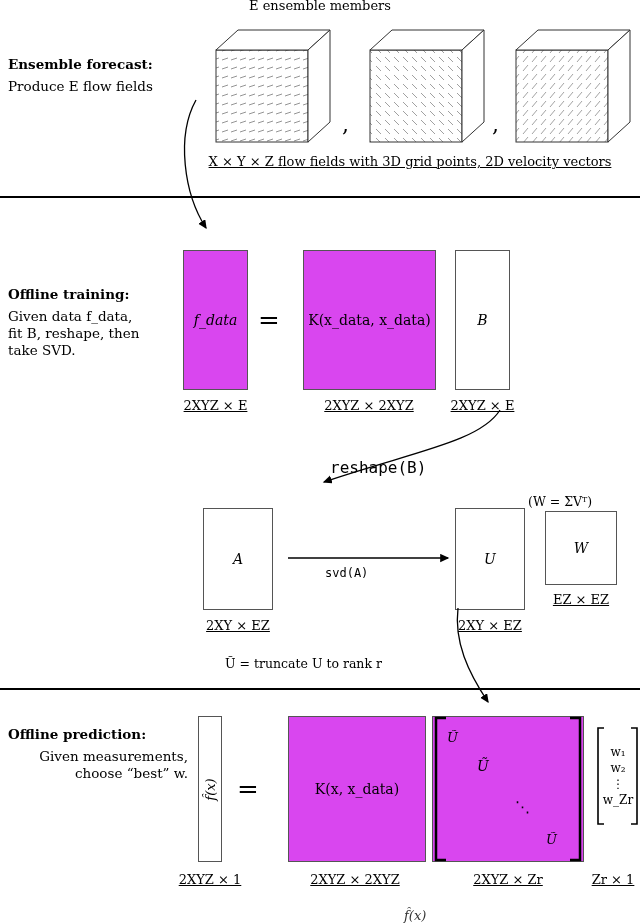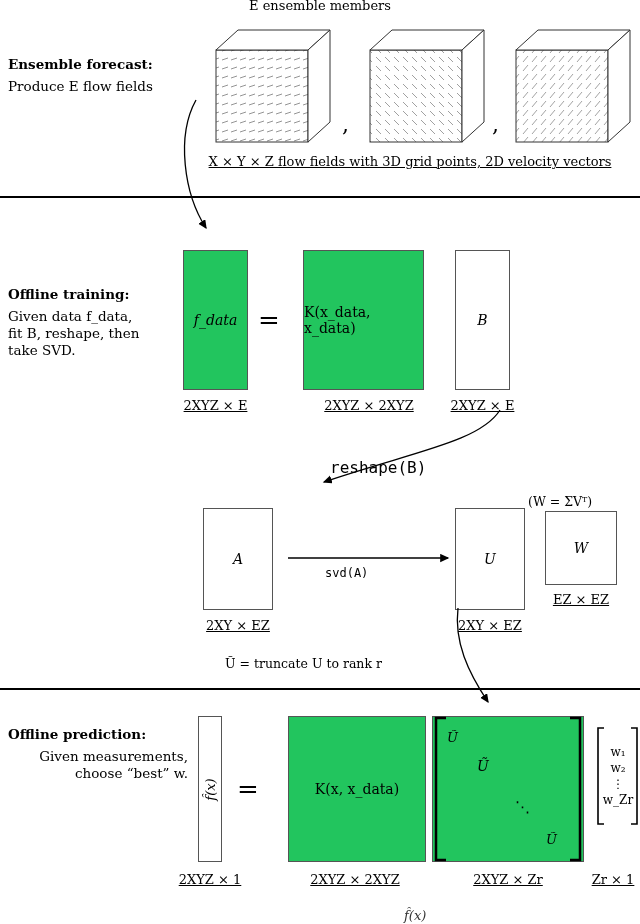--- a/index.html
+++ b/index.html
@@ -33,21 +33,21 @@
   
   .box {
     position: absolute;
     border: 1px solid #555;
     box-sizing: border-box;
     display: flex;
     align-items: center;
     justify-content: center;
     background: #fff;
   }
-  .box.gray { background: #22c55e; }
+  .box.gray { background: #d946ef; }
 
   .caption {
     position: absolute;
     text-align: center;
     font-size: 13px;
     text-decoration: underline;
   }
 
   .sec-title {
     position: absolute;
@@ -171,21 +171,21 @@
   <span class="it lbl-md">f_data</span>
 </div>
 <div class="caption" style="left:163px; top:398px; width:105px;">
   <span>2XYZ × E</span>
 </div>
 
 <div class="eq" style="left:258px; top:307px;">
   <span>=</span>
 </div>
 
-<div class="box gray" style="left:303px; top:250px; width:121px; height:140px;">
+<div class="box gray" style="left:303px; top:250px; width:133px; height:140px;">
   <span class="lbl-md">K(x_data, x_data)</span>
 </div>
 <div class="caption" style="left:299px; top:398px; width:140px;">
   <span>2XYZ × 2XYZ</span>
 </div>
 
 <div class="box" style="left:455px; top:250px; width:55px; height:140px;">
   <span class="it lbl-md">B</span>
 </div>
 <div class="caption" style="left:430px; top:398px; width:105px;">

